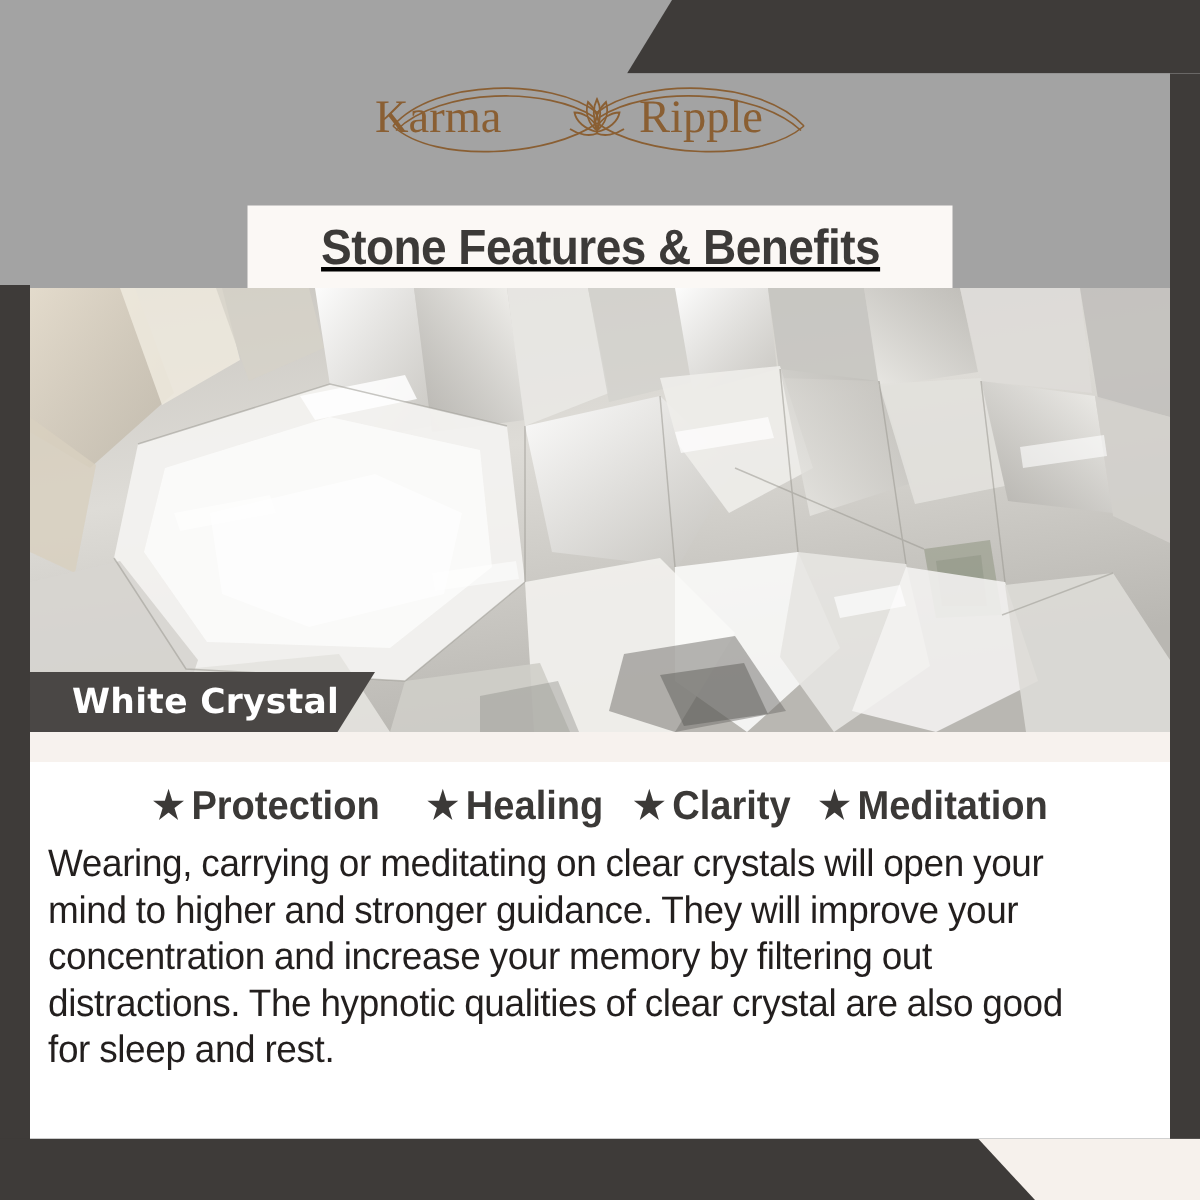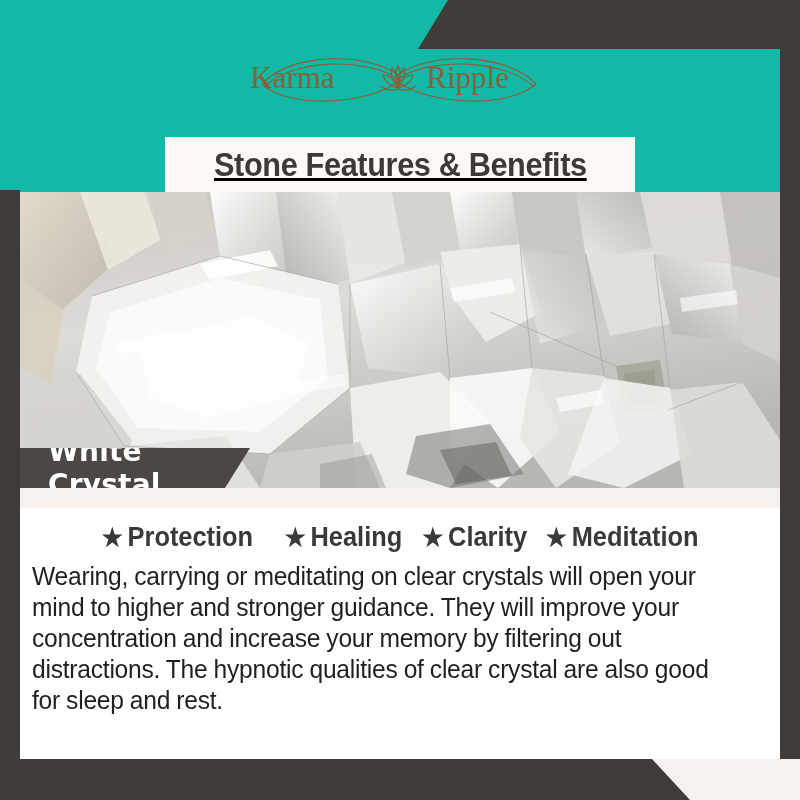--- a/index.html
+++ b/index.html
@@ -2,21 +2,21 @@
 <html><head>
 <meta charset="utf-8">
 <style>
   html,body{margin:0;padding:0;}
   body{
     width:800px;height:800px;overflow:hidden;
     background:#f6f1ec;
     font-family:"Liberation Sans", sans-serif;
     -webkit-font-smoothing:antialiased;
   }
-  #card{position:relative;width:800px;height:800px;background:#14b8a6;overflow:hidden;}
+  #card{position:relative;width:800px;height:800px;background:#a3a3a3;overflow:hidden;}
 
   
   .frame-top-right{
     position:absolute;top:0;left:418px;width:382px;height:49px;
     background:#3e3b39;
     clip-path:polygon(30px 0,382px 0,382px 49px,0 49px);
   }
   .frame-right{
     position:absolute;top:49px;right:0;width:20px;height:712px;background:#3e3b39;
   }
@@ -67,21 +67,21 @@
   .photo svg{display:block;width:760px;height:296px;}
 
   
   .caption{
     position:absolute;left:20px;top:448px;width:230px;height:40px;
     background:#4a4745;
     clip-path:polygon(0 0,230px 0,205px 40px,0 40px);
     display:flex;align-items:center;
   }
   .caption-text{
-    color:#ffffff;font-weight:bold;font-size:28px;
+    color:#ffffff;font-weight:bold;font-size:23px;
     margin-left:28px;letter-spacing:0.2px;
     font-family:"DejaVu Sans", sans-serif;
   }
 
   
   .under-strip{
     position:absolute;left:20px;top:488px;width:760px;height:20px;background:#f7f2ee;
   }
   
   .content{

